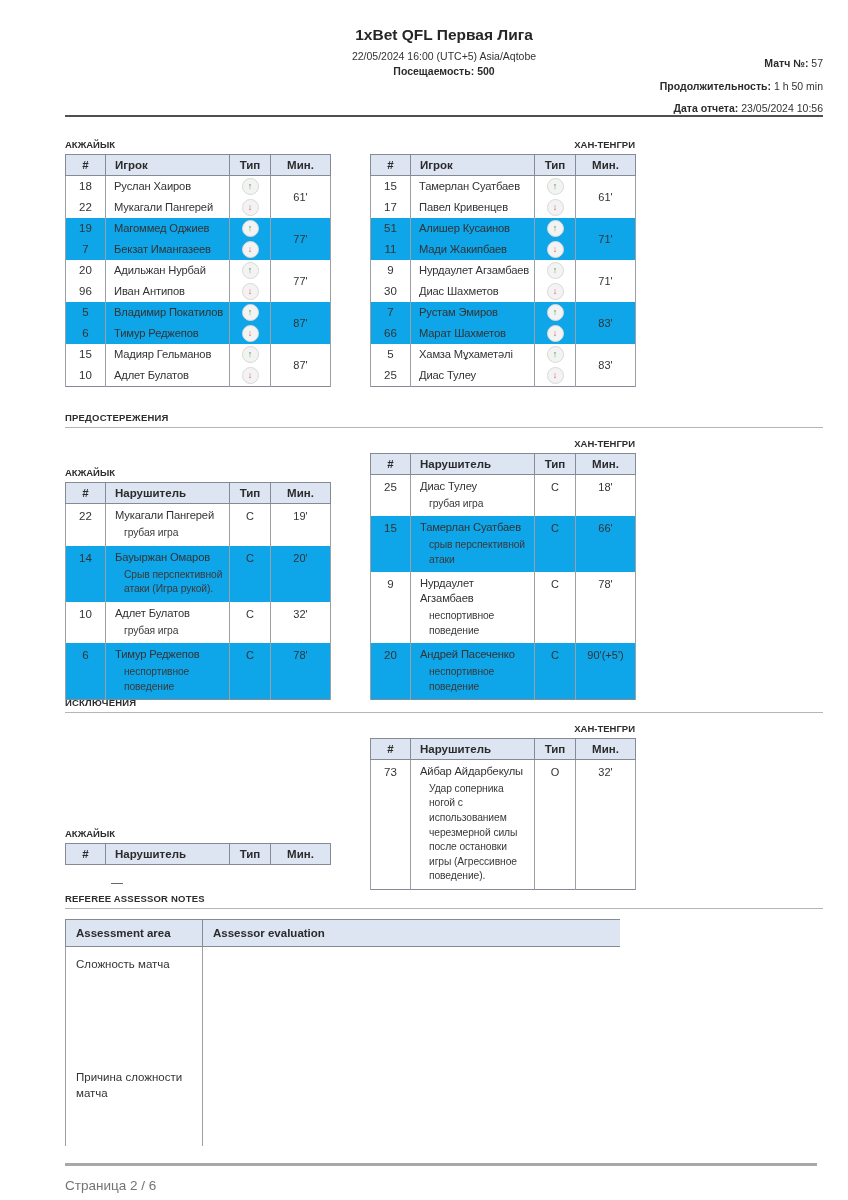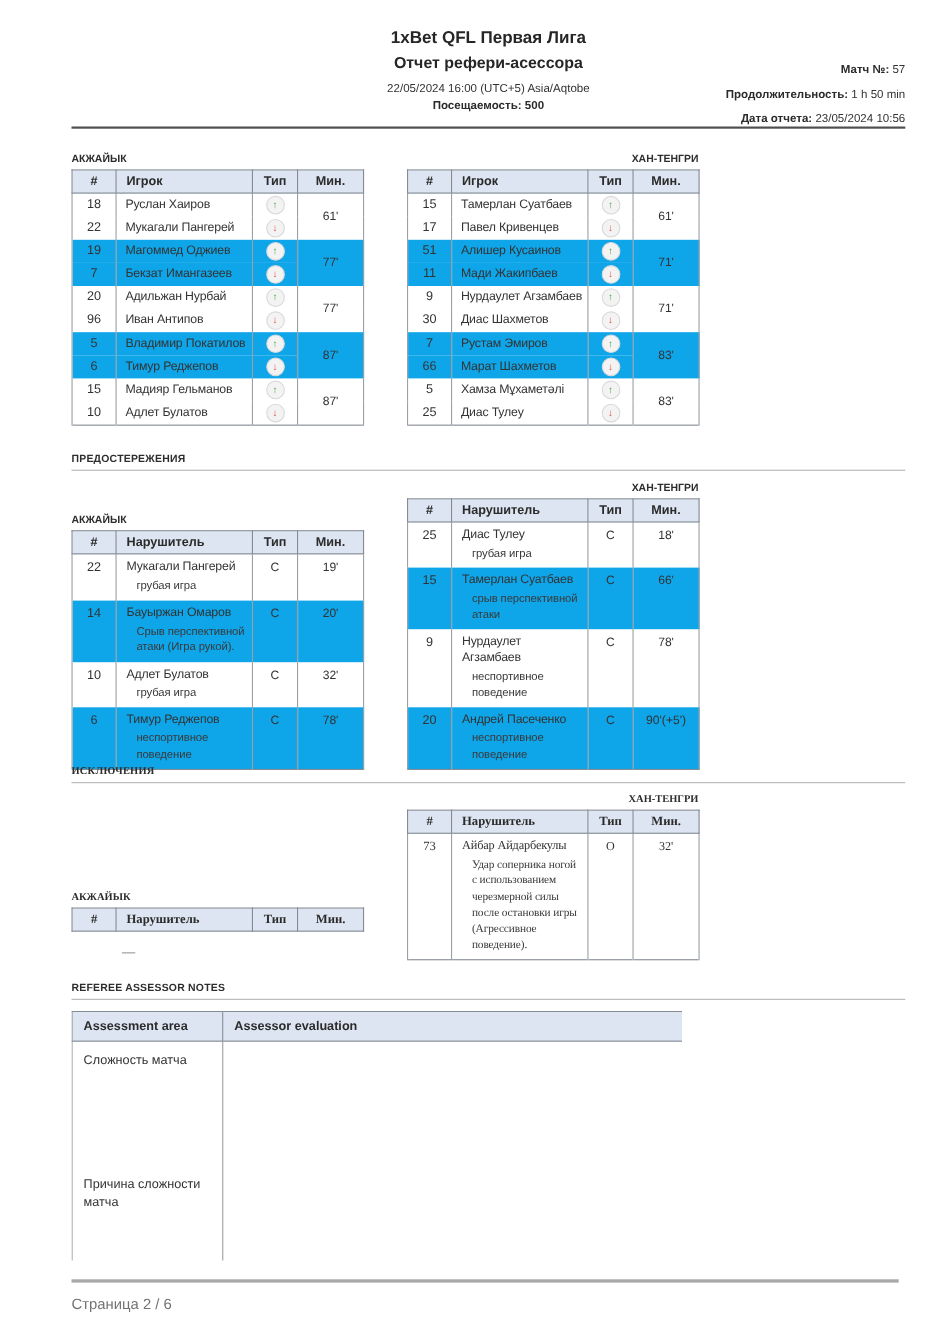--- a/index.html
+++ b/index.html
@@ -59,21 +59,20 @@
   #footer{position:absolute;top:1163px;left:65px;width:752px;}
   #footer-rule{border:none;border-top:3px solid #a8a8a8;margin:0;}
   #page-num{font-size:13.5px;color:#737373;margin-top:12px;}
 </style>
 </head>
 <body>
 
 <div id="hdr">
   <div class="hdr-center">
     <div class="h1">1xBet QFL Первая Лига</div>
-    <div class="h2">Отчет рефери-асессора</div>
     <div class="meta">22/05/2024 16:00 (UTC+5) Asia/Aqtobe</div>
     <div class="meta"><b>Посещаемость:</b> <b>500</b></div>
   </div>
   <div class="hdr-right">
     <div><b>Матч №:</b> <span>57</span></div>
     <div><b>Продолжительность:</b> <span>1 h 50 min</span></div>
     <div><b>Дата отчета:</b> <span>23/05/2024 10:56</span></div>
   </div>
 </div>
 <hr id="hdr-rule">
@@ -369,21 +368,21 @@
             </td>
             <td class="typ">С</td>
             <td class="min">90'(+5')</td>
           </tr>
         </tbody>
       </table>
     </div>
   </div>
 </div>
 
-<div class="section" style="top:697px;font-family:Liberation Serif, serif;">
+<div class="section" style="top:697px;">
   <div class="sec-title">ИСКЛЮЧЕНИЯ</div>
   <hr class="sec-rule">
   <div class="tables-row">
 
     <div class="tcol">
       <div class="team-label">АКЖАЙЫК</div>
       <table class="data fouls">
         <colgroup>
             <col style="width:40px">
             <col style="width:124px">

